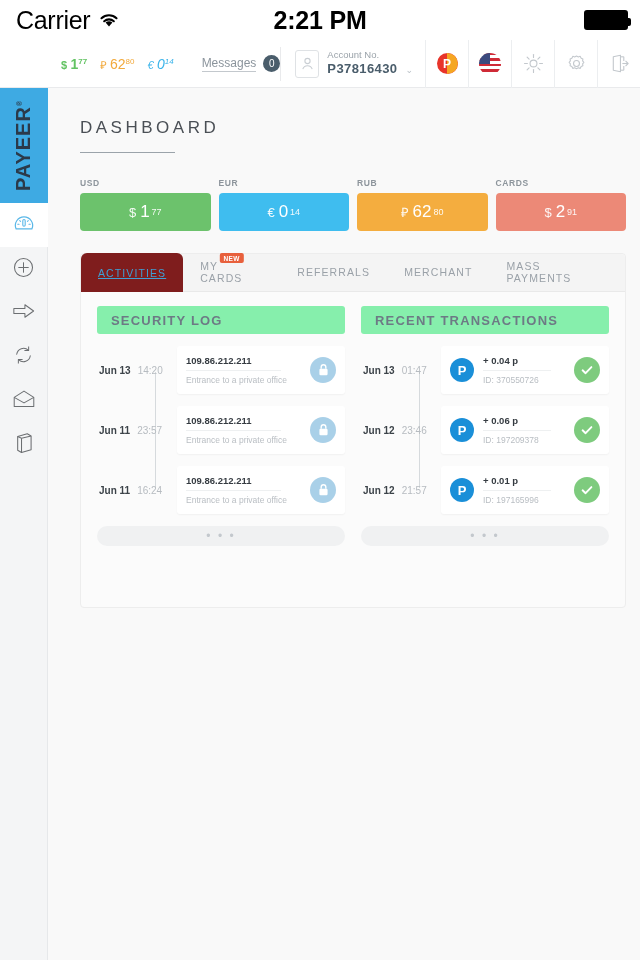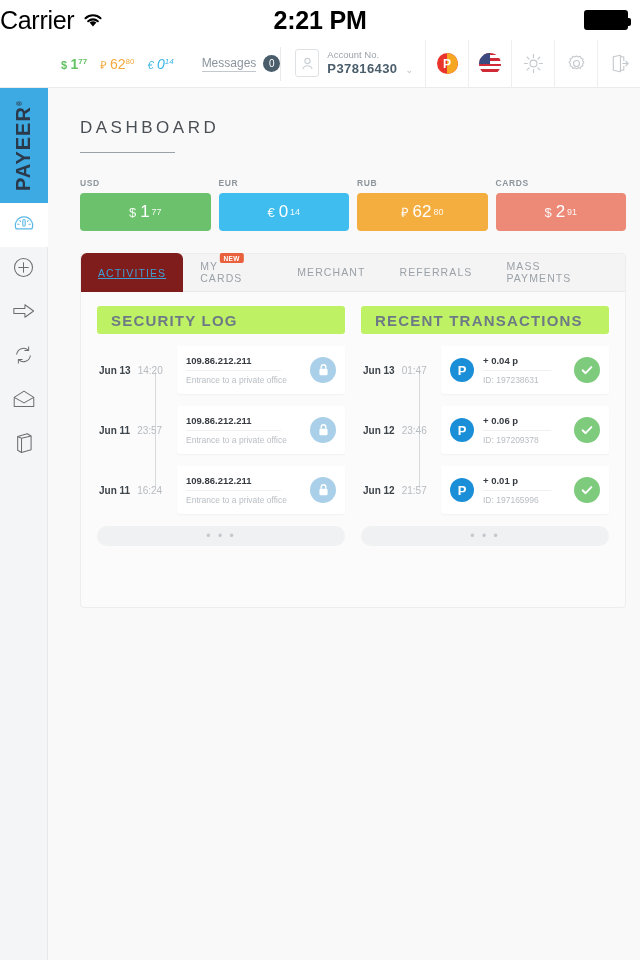--- a/index.html
+++ b/index.html
@@ -10,21 +10,21 @@
     overflow: hidden;
   }
 
   
   .status-bar {
     height: 40px; width: 640px;
     background: #ffffff;
     display: flex; align-items: center;
     position: relative;
   }
-  .sb-left { display: flex; align-items: center; gap: 8px; }
+  .sb-left { display: flex; align-items: center; gap: 8px; padding-left: 16px; }
   .sb-carrier { font-size: 25px; color: #000; letter-spacing: -0.3px; }
   .sb-wifi { width: 22px; height: 18px; position: relative; }
   .sb-time {
     position: absolute; left: 0; right: 0; text-align: center;
     font-size: 25px; font-weight: bold; color: #000; letter-spacing: -0.2px;
   }
   .sb-right { margin-left: auto; padding-right: 12px; display: flex; align-items: center; }
   .battery {
     width: 44px; height: 20px; border: 2px solid #000; border-radius: 3px;
     position: relative; background: #000;
@@ -55,21 +55,21 @@
     font-size: 12px; color: #8b949c;
     border-bottom: 1px solid #c3c8cd; padding-bottom: 1px;
   }
   .msg-badge {
     width: 17px; height: 17px; border-radius: 50%;
     background: #4a5d6b; color: #fff; font-size: 10px;
     display: flex; align-items: center; justify-content: center;
   }
   .tb-sep { width: 1px; height: 34px; background: #e9eaec; margin: 0 0px; }
   .tb-account {
-    display: flex; align-items: flex-start; gap: 8px;
+    display: flex; align-items: center; gap: 8px;
     padding: 0 12px 0 14px;
   }
   .acc-avatar {
     width: 24px; height: 28px; border: 1px solid #dfe2e5; border-radius: 3px;
     display: flex; align-items: center; justify-content: center;
   }
   .acc-text { line-height: 1.25; }
   .acc-label { font-size: 9.5px; color: #9ba3aa; }
   .acc-no { font-size: 13px; color: #4a5d6b; font-weight: bold; letter-spacing: 0.4px; }
   .acc-caret { color: #b9c0c6; font-size: 9px; align-self: flex-end; padding-bottom: 3px; }
@@ -183,23 +183,23 @@
   }
   .new-badge {
     position: absolute; top: 0px; left: 50%; transform: translateX(-50%);
     background: #e8603c; color: #fff; font-size: 6.5px; font-weight: bold;
     padding: 1.5px 4px; border-radius: 2px; letter-spacing: 0.4px;
   }
 
   .columns { display: flex; padding: 14px 16px 0 16px; gap: 16px; }
   .col { flex: 1; }
   .col-head {
-    background: #bef264; border-radius: 3px; height: 28px;
+    background: #86efac; border-radius: 3px; height: 28px;
     display: flex; align-items: center; padding-left: 14px;
-    font-size: 15px; letter-spacing: 1.2px; color: #6d7a85; font-weight: bold;
+    font-size: 13px; letter-spacing: 1.2px; color: #6d7a85; font-weight: bold;
   }
   .rows { margin-top: 12px; position: relative; }
   .timeline {
     position: absolute; left: 58px; top: 26px; bottom: 26px;
     width: 1px; background: #d6dadd;
   }
   .row {
     display: flex; align-items: center; height: 48px; margin-bottom: 12px;
     position: relative;
   }
@@ -476,24 +476,24 @@
 
       <div class="tabs">
         <div class="tab active">
           <span>ACTIVITIES</span>
         </div>
         <div class="tab">
           <span class="new-badge">NEW</span>
           <span>MY CARDS</span>
         </div>
         <div class="tab">
+          <span>REFERRALS</span>
+        </div>
+        <div class="tab">
           <span>MERCHANT</span>
-        </div>
-        <div class="tab">
-          <span>REFERRALS</span>
         </div>
         <div class="tab">
           <span>MASS PAYMENTS</span>
         </div>
       </div>
 
       <div class="columns">
 
         <div class="col col-left">
           <div class="col-head">SECURITY LOG</div>
@@ -572,21 +572,21 @@
             <div class="row">
               <div class="row-date">
                 <span class="r-day">Jun 13</span>
                 <span class="r-time">01:47</span>
               </div>
               <div class="row-card">
                 <span class="tx-logo">P</span>
                 <div class="rc-main">
                   <div class="rc-title">+ 0.04 p</div>
                   <div class="rc-div"></div>
-                  <div class="rc-sub">ID: 197238631</div>
+                  <div class="rc-sub">ID: 370550726</div>
                 </div>
                 <span class="badge-circle badge-check">
                   <svg width="14" height="12" viewBox="0 0 14 12">
                     <path d="M2.6 6.3 L5.6 9.2 L11.4 3.1" fill="none" stroke="#fff" stroke-width="1.9" stroke-linecap="round" stroke-linejoin="round"></path>
                   </svg>
                 </span>
               </div>
             </div>
 
             <div class="row">

